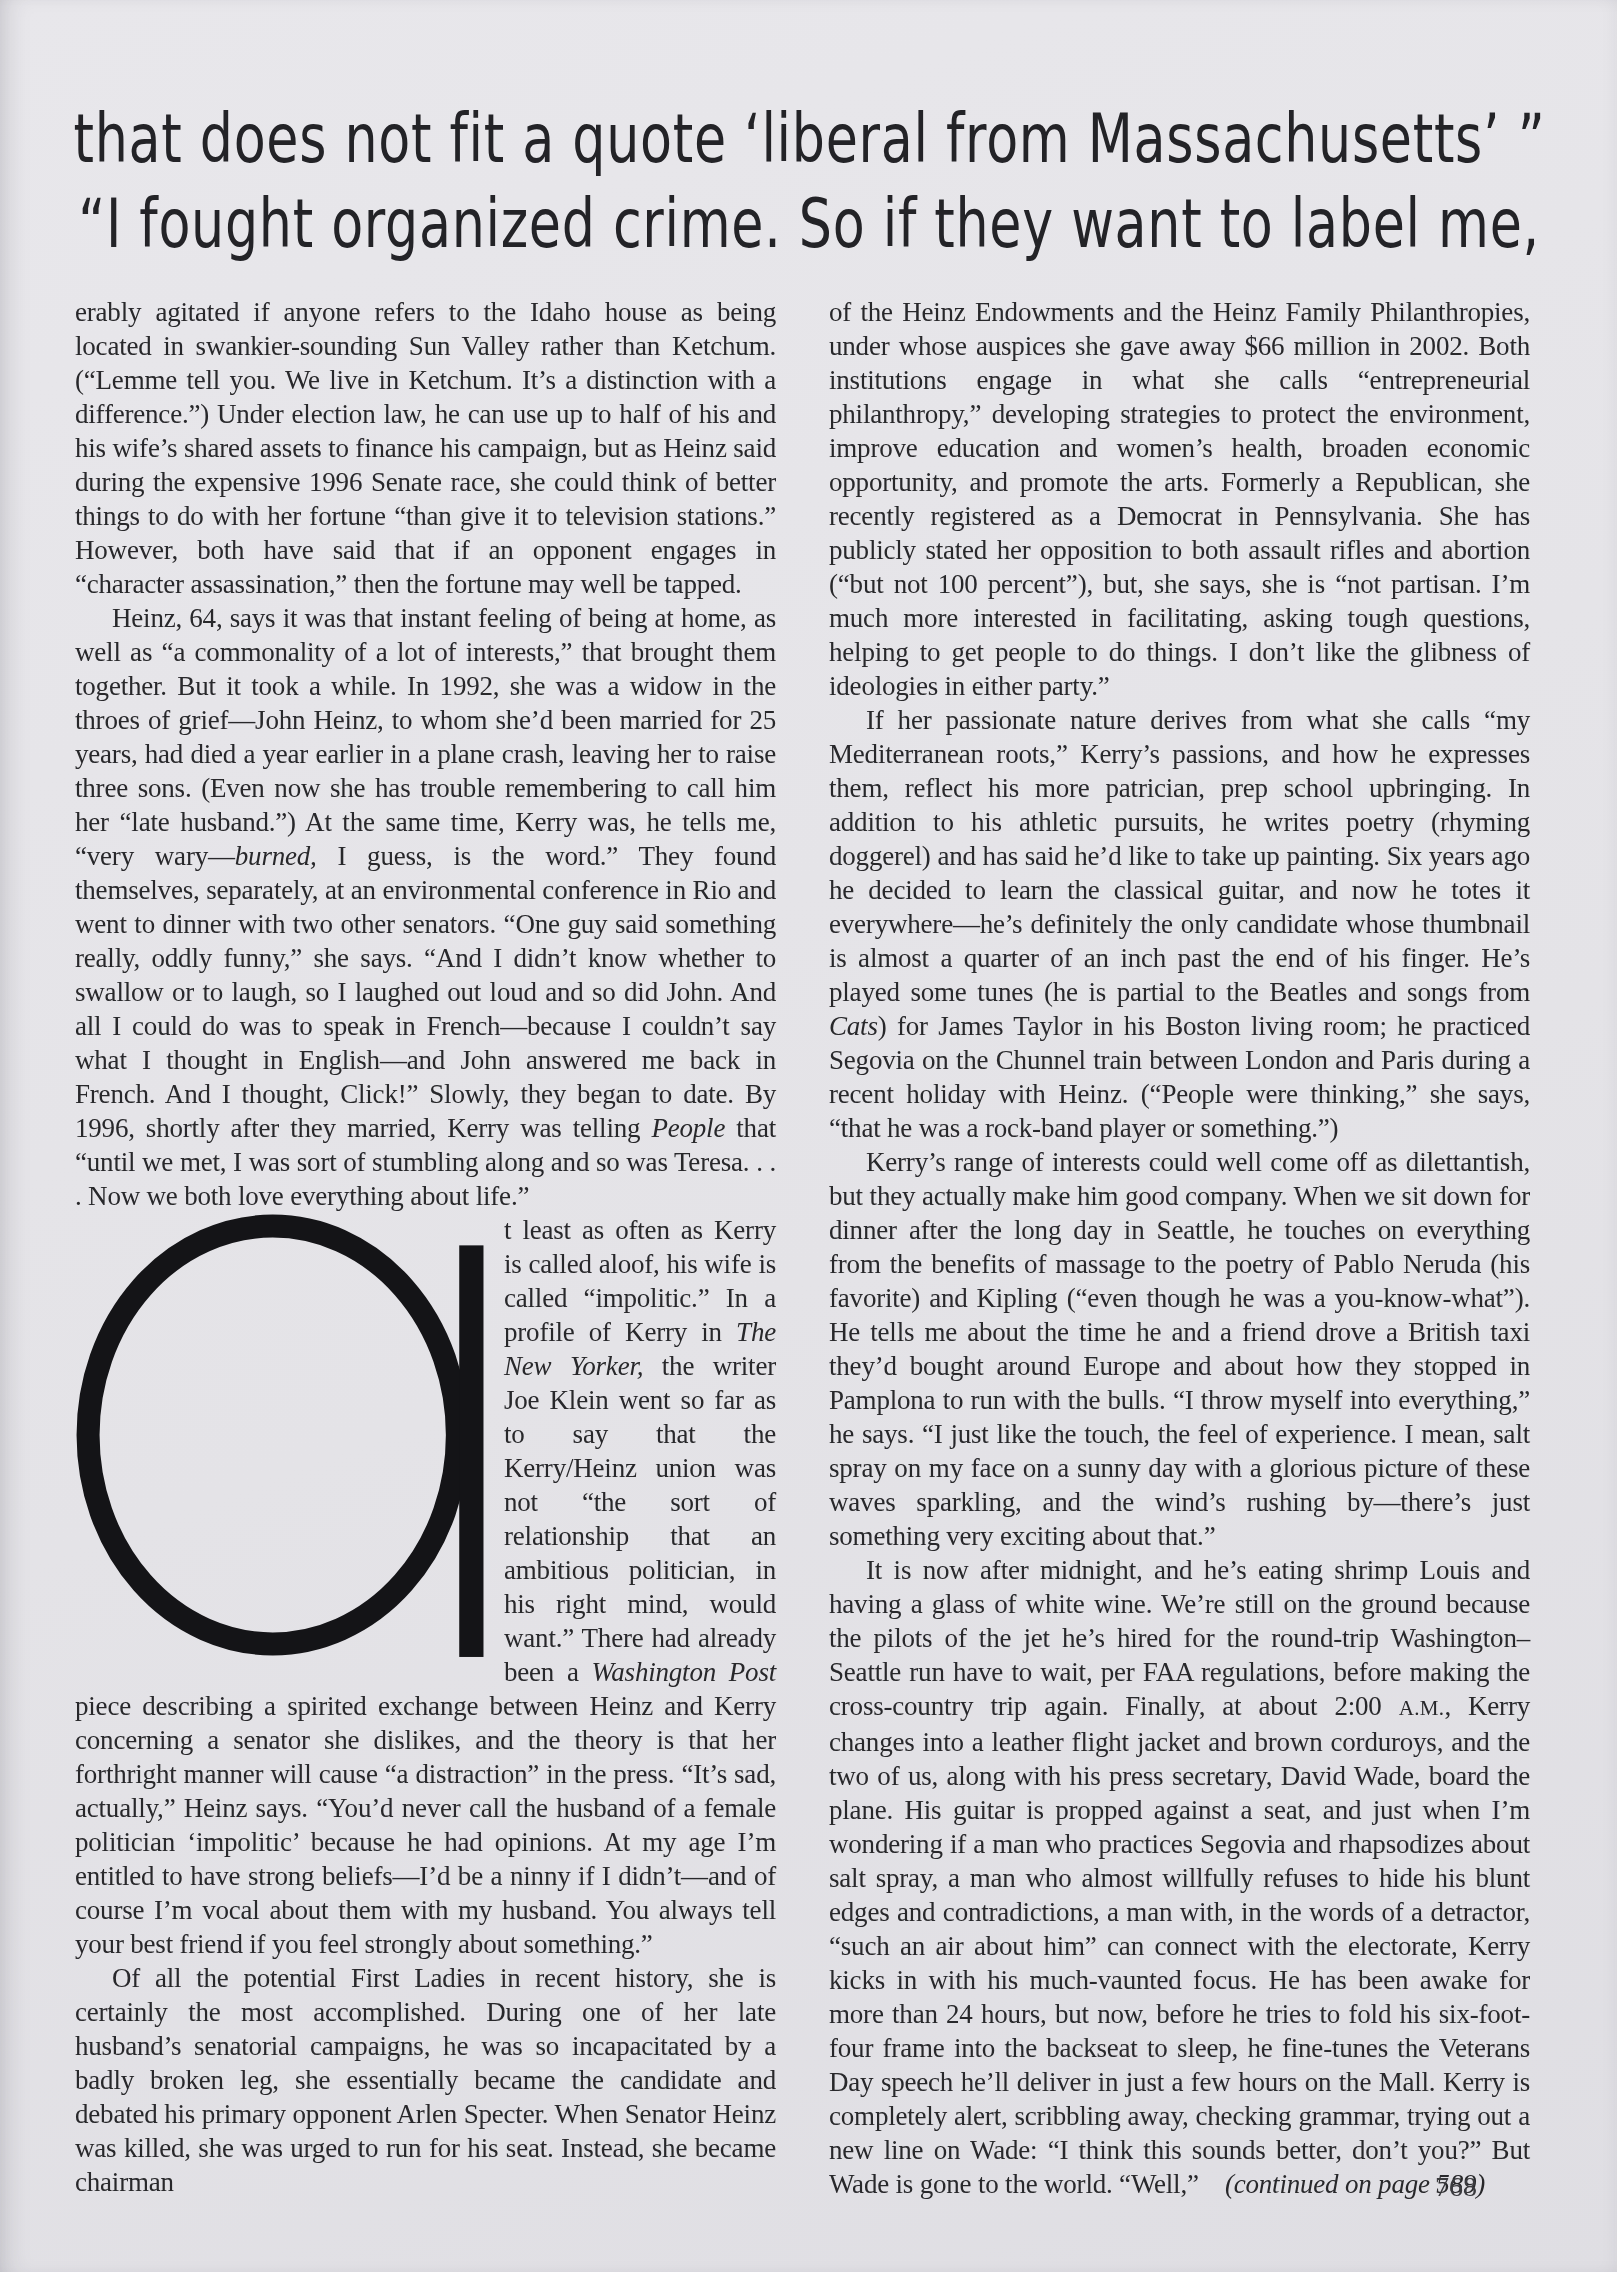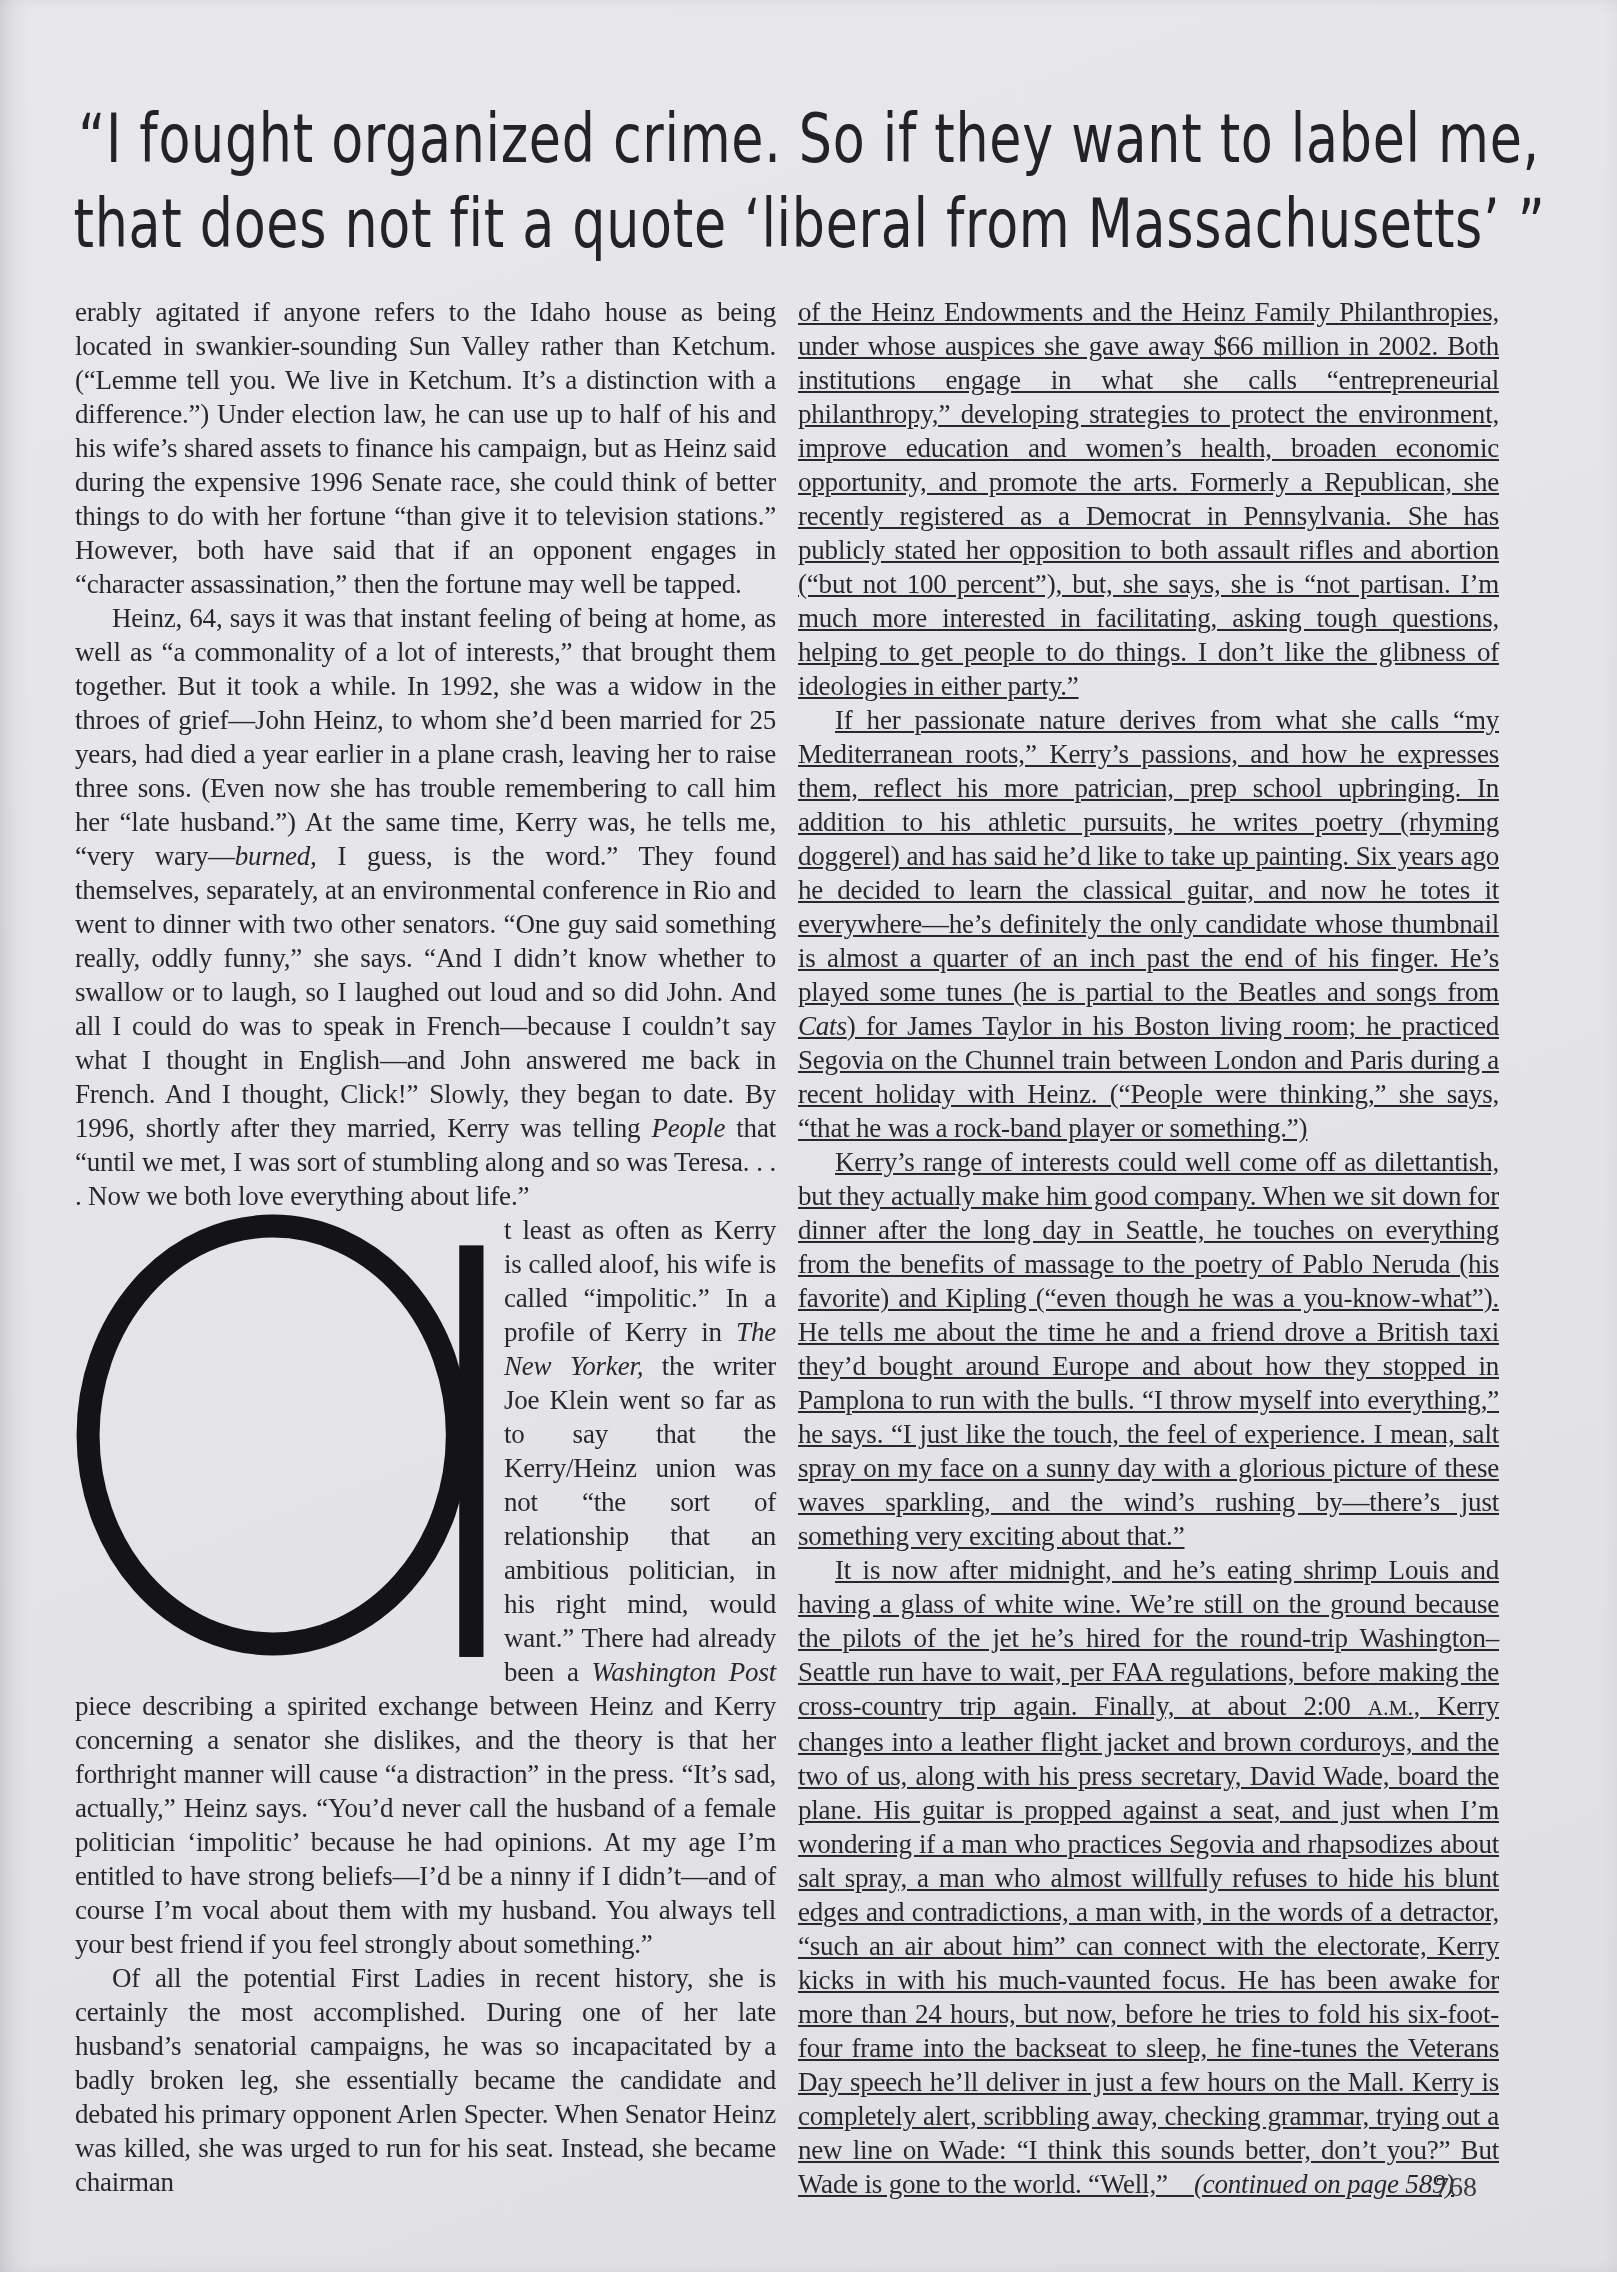--- a/index.html
+++ b/index.html
@@ -26,21 +26,21 @@
   }
   .col {
     position:absolute; top:278px; width:701px;
     font-size:27px; line-height:34px;
     text-align:justify; letter-spacing:-0.2px;
     color:#28282b;
     margin-top:17px;
   }
   .col p { margin:0; }
   .col-left  { left:75px;  }
-  .col-right { left:798px;text-decoration:underline; }
+  .col-right { left:829px; }
   .ind { text-indent:37px; }
   .dc-para { margin-top:45px; }
   .dc-float { float:left; width:429px; height:444px; }
   .dc-float svg { display:block; }
   .sc { font-size:0.78em; letter-spacing:0.3px; }
   .pgnum {
     position:absolute; left:1435px; top:2171px;
     font-size:28px; color:#3a3a3e;
     font-family:"Liberation Serif",serif;
   }
@@ -50,24 +50,24 @@
   }
   i { font-style:italic; }
 </style>
 </head>
 <body>
 
 <div class="page">
 
   <header class="headline">
     <div class="hl-line">
-      <span>“I fought organized crime. So if they want to label me,</span>
+      <span>that does not fit a quote ‘liberal from Massachusetts’ ”</span>
     </div>
     <div class="hl-line">
-      <span>that does not fit a quote ‘liberal from Massachusetts’ ”</span>
+      <span>“I fought organized crime. So if they want to label me,</span>
     </div>
   </header>
 
   <section class="col col-left">
     <p>erably agitated if anyone refers to the Idaho house as being located in swankier-sounding Sun Valley rather than Ketchum. (“Lemme tell you. We live in Ketchum. It’s a distinction with a difference.”) Under election law, he can use up to half of his and his wife’s shared assets to finance his campaign, but as Heinz said during the expensive 1996 Senate race, she could think of better things to do with her fortune “than give it to television stations.” However, both have said that if an opponent engages in “character assassination,” then the fortune may well be tapped.</p>
     <p class="ind">Heinz, 64, says it was that instant feeling of being at home, as well as “a commonality of a lot of interests,” that brought them together. But it took a while. In 1992, she was a widow in the throes of grief—John Heinz, to whom she’d been married for 25 years, had died a year earlier in a plane crash, leaving her to raise three sons. (Even now she has trouble remembering to call him her “late husband.”) At the same time, Kerry was, he tells me, “very wary—<i>burned,</i> I guess, is the word.” They found themselves, separately, at an environmental conference in Rio and went to dinner with two other senators. “One guy said something really, oddly funny,” she says. “And I didn’t know whether to swallow or to laugh, so I laughed out loud and so did John. And all I could do was to speak in French—because I couldn’t say what I thought in English—and John answered me back in French. And I thought, Click!” Slowly, they began to date. By 1996, shortly after they married, Kerry was telling <i>People</i> that “until we met, I was sort of stumbling along and so was Teresa. . . . Now we both love everything about life.”</p>
     <p class="dc-para">
       <span class="dc-float">
         <svg width="429" height="444" viewBox="0 0 690 714">
           <ellipse cx="318" cy="357" rx="297" ry="336" fill="none" stroke="#141417" stroke-width="37"></ellipse>

